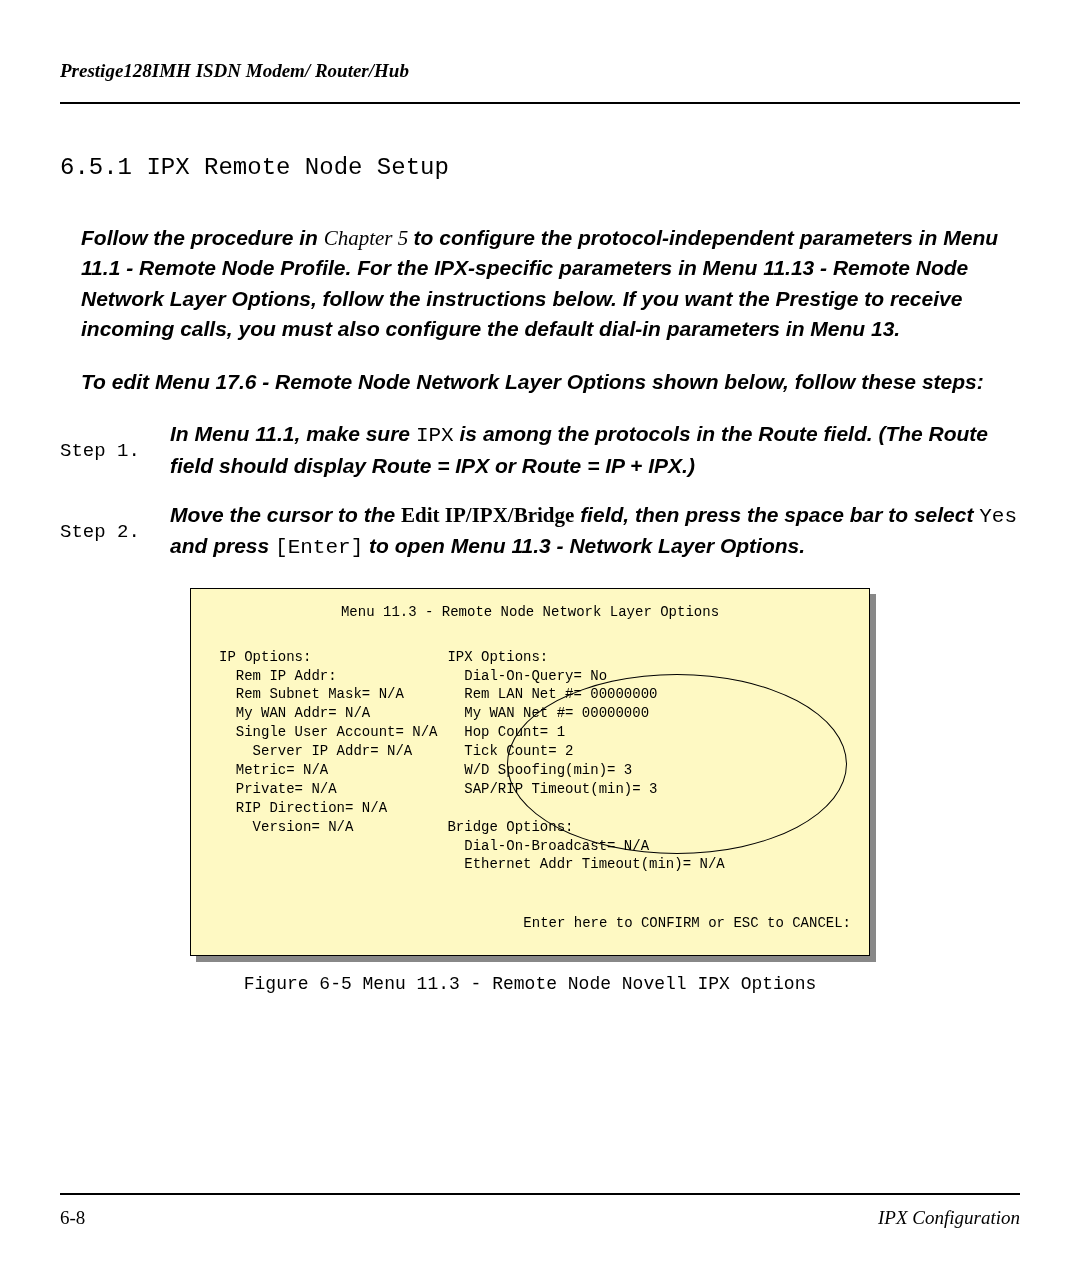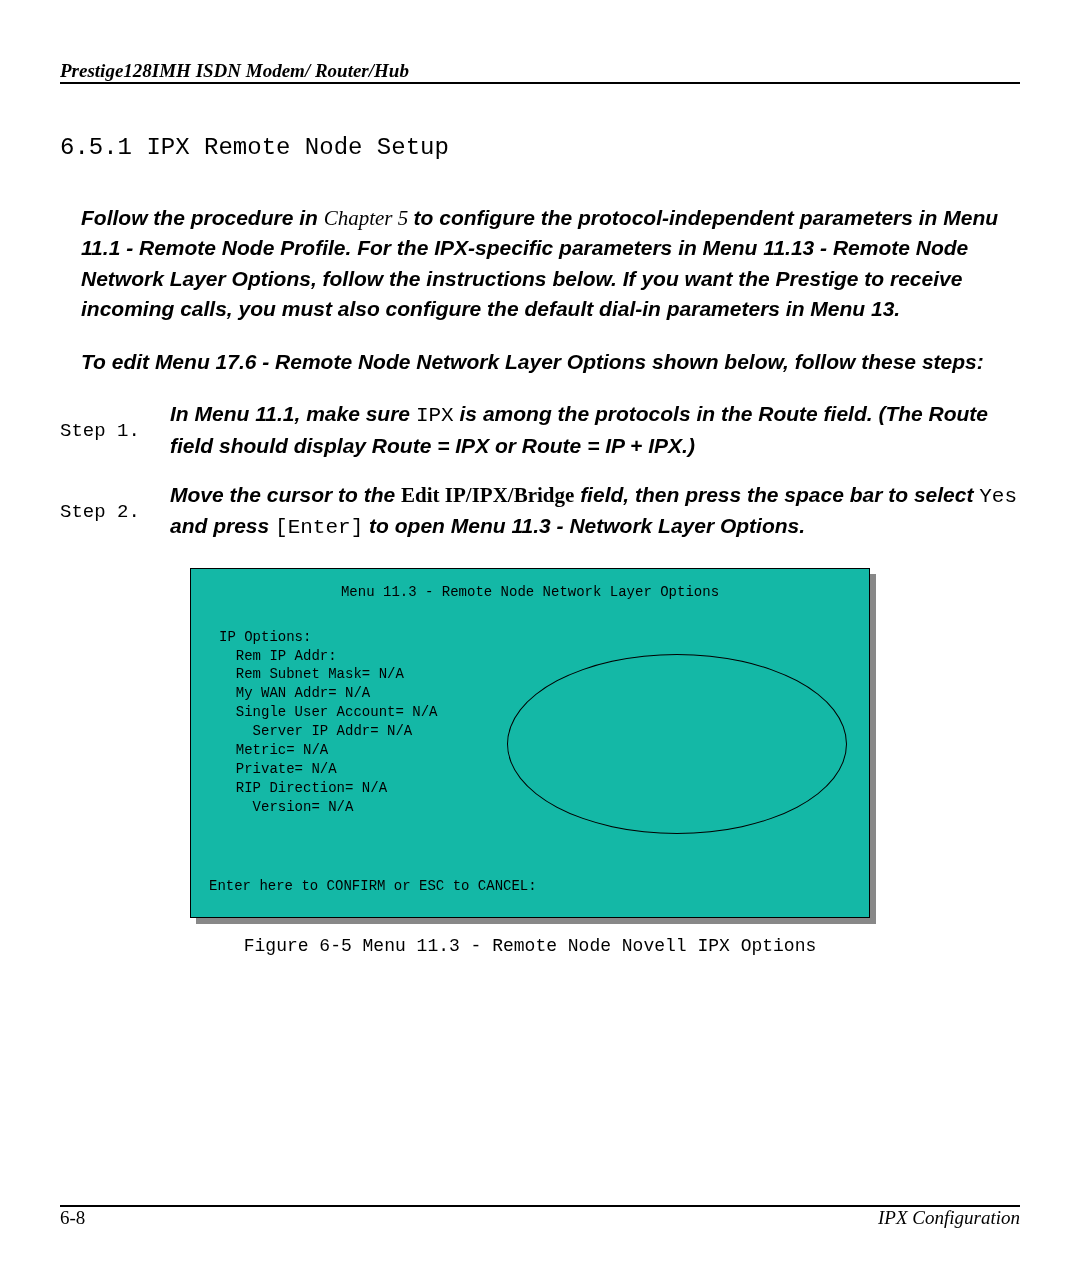--- a/index.html
+++ b/index.html
@@ -13,21 +13,21 @@
       background: #ffffff;
       font-family: Georgia, 'Times New Roman', serif;
       color: #000;
       position: relative;
       padding: 60px 60px 40px 60px;
     }
     .header-title {
       font-weight: bold;
       font-style: italic;
       font-size: 19px;
-      padding-bottom: 0;
+      padding-bottom: 20px;
       border-bottom: 2px solid #000;
       margin-bottom: 50px;
     }
     .section-heading {
       font-family: 'Courier New', monospace;
       font-size: 24px;
       margin-bottom: 42px;
     }
     .para {
       font-weight: bold;
@@ -81,21 +81,21 @@
       position: absolute;
       top: 6px;
       left: 6px;
       right: -6px;
       bottom: -6px;
       background: #888;
     }
     .menu-box {
       position: relative;
       border: 1.5px solid #000;
-      background: #14b8a6;
+      background: #fef9c3;
       padding: 14px 18px 22px 18px;
       font-family: 'Courier New', monospace;
       font-size: 14px;
       line-height: 1.35;
     }
     .menu-title {
       text-align: center;
       margin-bottom: 26px;
     }
     .menu-cols {
@@ -119,37 +119,38 @@
       border-radius: 50%;
       pointer-events: none;
     }
     .ellipse1 {
       top: 85px;
       left: 316px;
       width: 340px;
       height: 180px;
     }
     .menu-footer {
-      text-align: left;
-      margin-top: 60px;
+      text-align: right;
+      margin-top: 40px;
     }
     .figure-caption {
       font-family: 'Courier New', monospace;
       font-size: 18px;
       text-align: center;
       margin-top: 18px;
       margin-left: 130px;
       width: 680px;
     }
     .footer {
       position: absolute;
       bottom: 52px;
       left: 60px;
       right: 60px;
       border-top: 2px solid #000;
+      padding-top: 12px;
       display: flex;
       justify-content: space-between;
       font-size: 19px;
     }
     .footer-left {
       font-family: Georgia, serif;
     }
     .footer-right {
       font-style: italic;
       font-family: Georgia, serif;
@@ -196,20 +197,32 @@
       <div class="menu-col menu-col-left">IP Options:
   Rem IP Addr:
   Rem Subnet Mask= N/A
   My WAN Addr= N/A
   Single User Account= N/A
     Server IP Addr= N/A
   Metric= N/A
   Private= N/A
   RIP Direction= N/A
     Version= N/A</div>
+      <div class="menu-col menu-col-right">IPX Options:
+  Dial-On-Query= No
+  Rem LAN Net #= 00000000
+  My WAN Net #= 00000000
+  Hop Count= 1
+  Tick Count= 2
+  W/D Spoofing(min)= 3
+  SAP/RIP Timeout(min)= 3
+
+Bridge Options:
+  Dial-On-Broadcast= N/A
+  Ethernet Addr Timeout(min)= N/A</div>
     </div>
     <div class="ellipse ellipse1"></div>
     <div class="menu-footer">Enter here to CONFIRM or ESC to CANCEL:</div>
   </div>
 </div>
 
 <div class="figure-caption">Figure 6-5 Menu 11.3 - Remote Node Novell IPX Options</div>
 
 <div class="footer">
   <span class="footer-left">6-8</span>

